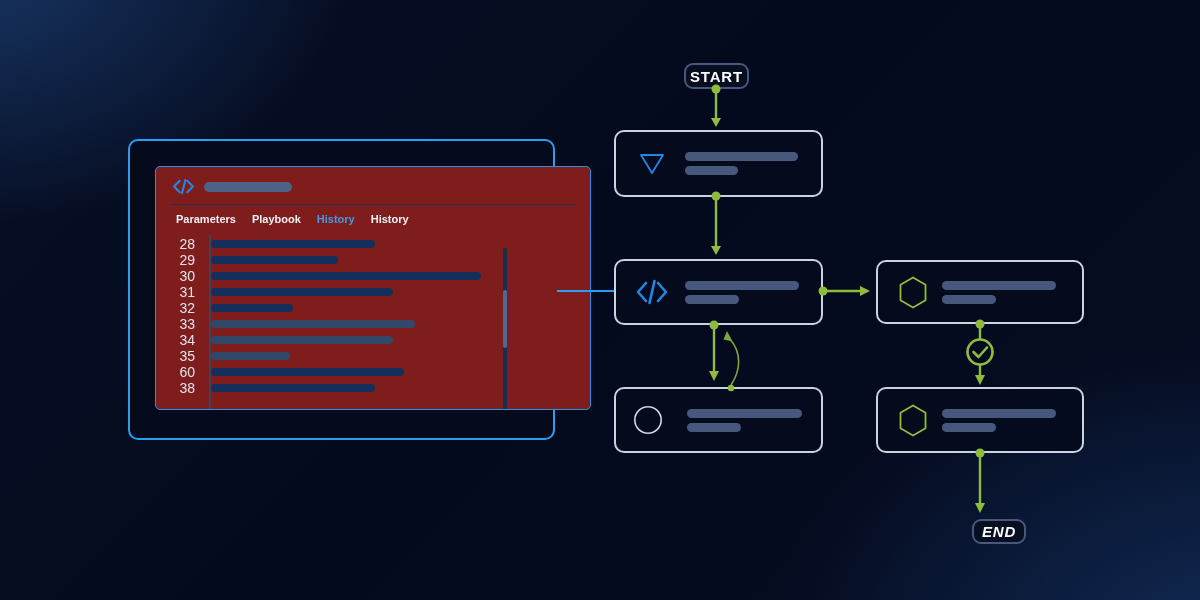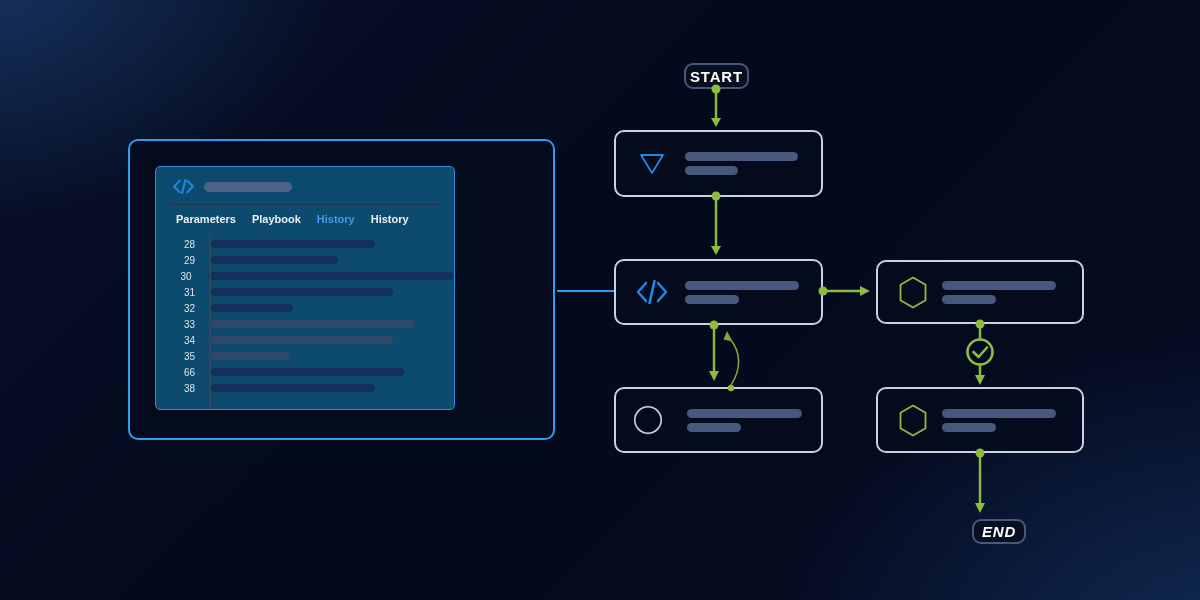--- a/index.html
+++ b/index.html
@@ -24,33 +24,33 @@
       radial-gradient(760px 520px at 103% 110%, rgba(32,78,145,.48), rgba(32,78,145,0) 62%),
       linear-gradient(135deg,#071027 0%,#040a1d 45%,#050c21 100%);
   }
 
   
   .frame{
     position:absolute;left:128px;top:139px;width:427px;height:301px;
     border:2px solid var(--accent-blue);border-radius:10px;background:#050b1d;
   }
   .panel{
-    position:absolute;left:25px;top:25px;width:300px;height:244px;
-    border:1px solid #2d8fe2;border-radius:5px;background:#0c4a6e;overflow:hidden;
+    position:absolute;left:25px;top:25px;width:436px;height:244px;
+    border:1px solid #2d8fe2;border-radius:5px;background:#7f1d1d;overflow:hidden;
   }
   .panel-header{display:flex;align-items:center;padding:11px 14px 7px 16px;}
   .title-pill{margin-left:9px;width:88px;height:10px;border-radius:5px;background:var(--pill);}
   .panel-divider{margin:2px 14px 0 14px;border-top:1px solid #26324c;}
   .tabs{display:flex;gap:16px;padding:8px 0 6px 20px;font-size:11px;font-weight:700;color:#edf1f7;}
   .tab{cursor:default;}
   .tab.active{color:#3e9be9;}
   .code-area{position:relative;padding-top:5px;}
   .gutter-line{position:absolute;left:53px;top:4px;height:194px;width:2px;background:#39445e;}
   .code-row{display:flex;align-items:center;height:16px;}
-  .ln{width:47px;text-align:right;padding-right:8px;font-size:10px;color:#dfe5ee;}
+  .ln{width:47px;text-align:right;padding-right:8px;font-size:14px;color:#dfe5ee;}
   .code-bar{height:8px;border-radius:4px;margin-left:8px;}
   .code-bar.dark{background:var(--bar-dark);}
   .code-bar.light{background:var(--bar-light);}
   .scroll-track{position:absolute;left:347px;top:17px;width:4px;height:167px;border-radius:2px;background:#1c2c4c;}
   .scroll-thumb{position:absolute;left:0;top:42px;width:4px;height:58px;border-radius:2px;background:#54688e;}
   .connector-blue{position:absolute;left:557px;top:290px;width:57px;height:2px;background:var(--accent-blue);}
 
   
   .fc-node{
     position:absolute;display:flex;align-items:center;
@@ -134,21 +134,21 @@
           </div>
           <div class="code-row">
             <span class="ln">34</span>
             <div class="code-bar light" style="width: 182px;"></div>
           </div>
           <div class="code-row">
             <span class="ln">35</span>
             <div class="code-bar light" style="width: 79px;"></div>
           </div>
           <div class="code-row">
-            <span class="ln">66</span>
+            <span class="ln">60</span>
             <div class="code-bar dark" style="width: 193px;"></div>
           </div>
           <div class="code-row">
             <span class="ln">38</span>
             <div class="code-bar dark" style="width: 164px;"></div>
           </div>
         </div>
       <div class="scroll-track">
         <div class="scroll-thumb"></div>
       </div>

